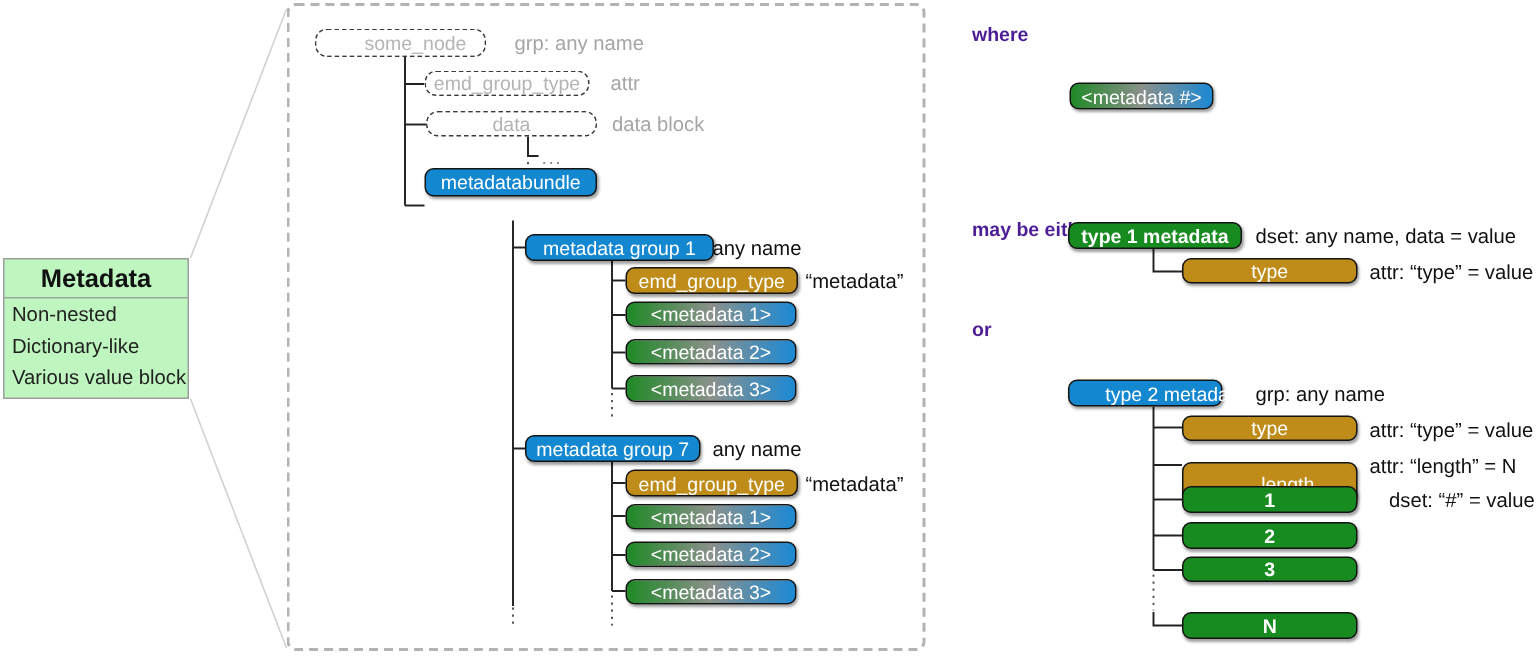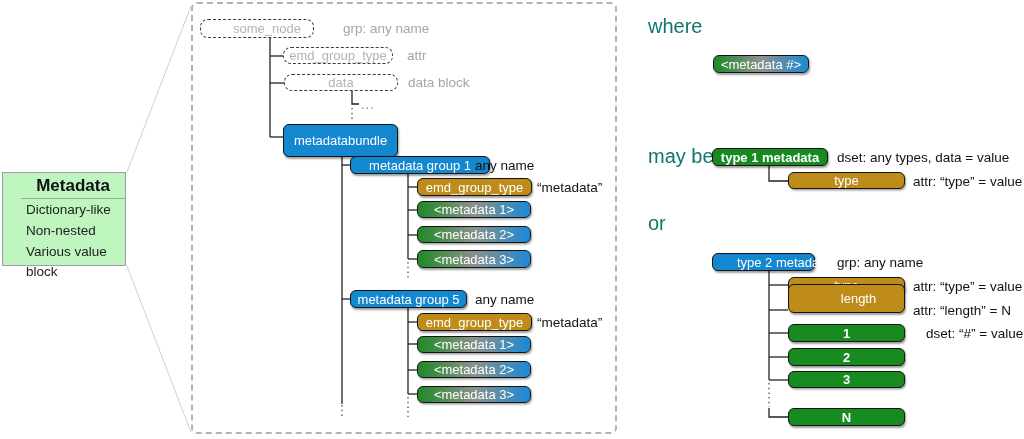--- a/index.html
+++ b/index.html
@@ -8,26 +8,26 @@
   .box{position:absolute;z-index:2;box-sizing:border-box;border:1.5px solid #141414;border-radius:6px;
        color:#fff;font-size:13px;line-height:1;display:flex;align-items:center;justify-content:center;
        box-shadow:1px 1.5px 2px rgba(0,0,0,.38);white-space:nowrap;}
   .blue{background:var(--blue);}
   .gold{background:var(--gold);}
   .green{background:var(--green);font-weight:bold;}
   .grad{background:linear-gradient(90deg,var(--gradL) 2%,var(--gradM) 50%,var(--gradR) 98%);}
   .ghost{background:#fff;border:1.6px dashed #3a3a3a;border-radius:8px;color:#b4b4b4;box-shadow:none;}
   .note{position:absolute;z-index:2;font-size:13.5px;color:#111;white-space:nowrap;}
   .gnote{color:#a5a5a5;}
-  .lead{position:absolute;z-index:2;font-size:20px;color:#0f766e;white-space:nowrap;}
+  .lead{position:absolute;z-index:2;font-size:13px;color:#4c1d95;white-space:nowrap;font-weight:bold;}
   .dots{position:absolute;z-index:2;font-size:13px;color:#8a8a8a;letter-spacing:1px;}
   #frame{position:absolute;left:191px;top:2px;width:426px;height:432px;box-sizing:border-box;
          border:2px dashed #b3b3b3;border-radius:6px;z-index:0;background:#fff;}
   #panel{position:absolute;left:2px;top:172px;width:124px;height:94px;box-sizing:border-box;z-index:2;
-         background:var(--panel);border:1px solid #9e9e9e;padding-left:18px;}
+         background:var(--panel);border:1px solid #9e9e9e;}
   #panel .ttl{font-size:17px;font-weight:bold;color:#111;text-align:center;padding:3px 0 2px;border-bottom:1px solid #9aa89a;}
   #panel .ft{font-size:13.5px;color:#222;padding:1px 0 0 5px;line-height:20px;}
 </style>
 </head>
 <body>
 
 <div id="stage">
 
   <div id="frame"></div>
 
@@ -71,75 +71,75 @@
       <path d="M352,108 V120"></path>
         <path d="M342,405 V418"></path>
         <path d="M408,262 V280"></path>
         <path d="M408,397 V417"></path>
         <path d="M769,383 V407"></path>
     </g>
   </svg>
 
   <div id="panel">
     <div class="ttl">Metadata</div>
+    <div class="ft">Non-nested</div>
     <div class="ft">Dictionary-like</div>
-    <div class="ft">Non-nested</div>
     <div class="ft">Various value block</div>
   </div>
 
-  <div class="box ghost" style="left:200px;top:19px;width:114px;height:19px;padding-left:20px;">some_node</div>
+  <div class="box ghost" style="left:210px;top:19px;width:114px;height:19px;padding-left:20px;">some_node</div>
   <span class="note gnote" style="left:343px;top:21px;">grp: any name</span>
 
   <div class="box ghost" style="left:283px;top:47px;width:110px;height:17px;">emd_group_type</div>
   <span class="note gnote" style="left:407px;top:48px;">attr</span>
 
   <div class="box ghost" style="left:284px;top:74px;width:114px;height:17px;">data</div>
   <span class="note gnote" style="left:408px;top:75px;">data block</span>
   <span class="dots" style="left:361px;top:97px;">...</span>
 
-  <div class="box blue" style="left:283px;top:112px;width:115px;height:33px;margin-top:12px;">metadatabundle</div>
+  <div class="box blue" style="left:283px;top:112px;width:115px;height:19px;">metadatabundle</div>
 
-  <div class="box blue" style="left:350px;top:156px;width:140px;height:18px;">metadata group 1</div>
+  <div class="box blue" style="left:350px;top:156px;width:126px;height:18px;">metadata group 1</div>
   <span class="note" style="left:475px;top:158px;">any name</span>
 
   <div class="box gold" style="left:417px;top:178px;width:115px;height:18px;">emd_group_type</div>
   <span class="note" style="left:537px;top:180px;">“metadata”</span>
 
   <div class="box grad" style="left:417px;top:201px;width:114px;height:17px;">&lt;metadata 1&gt;</div>
   <div class="box grad" style="left:417px;top:226px;width:114px;height:17px;">&lt;metadata 2&gt;</div>
   <div class="box grad" style="left:417px;top:250px;width:114px;height:18px;">&lt;metadata 3&gt;</div>
 
-  <div class="box blue" style="left:350px;top:290px;width:117px;height:18px;">metadata group 5</div>
+  <div class="box blue" style="left:350px;top:290px;width:117px;height:18px;">metadata group 7</div>
   <span class="note" style="left:475px;top:292px;">any name</span>
 
   <div class="box gold" style="left:417px;top:313px;width:115px;height:18px;">emd_group_type</div>
   <span class="note" style="left:537px;top:315px;">“metadata”</span>
 
   <div class="box grad" style="left:417px;top:336px;width:114px;height:17px;">&lt;metadata 1&gt;</div>
   <div class="box grad" style="left:417px;top:361px;width:114px;height:17px;">&lt;metadata 2&gt;</div>
   <div class="box grad" style="left:417px;top:386px;width:114px;height:17px;">&lt;metadata 3&gt;</div>
 
   <span class="lead" style="left:648px;top:15px;">where</span>
   <div class="box grad" style="left:713px;top:55px;width:96px;height:18px;">&lt;metadata #&gt;</div>
   <span class="lead" style="left:648px;top:105px;margin-top:40px;">may be either</span>
 
   <div class="box green" style="left:712px;top:148px;width:116px;height:18px;">type 1 metadata</div>
-  <span class="note" style="left:837px;top:150px;">dset: any types, data = value</span>
+  <span class="note" style="left:837px;top:150px;">dset: any name, data = value</span>
   <div class="box gold" style="left:788px;top:172px;width:117px;height:17px;">type</div>
   <span class="note" style="left:913px;top:174px;">attr: “type” = value</span>
 
   <span class="lead" style="left:648px;top:212px;">or</span>
 
   <div class="box blue" style="left:712px;top:253px;width:103px;height:18px;padding-left:40px;">type 2 metadata</div>
   <span class="note" style="left:837px;top:255px;">grp: any name</span>
 
   <div class="box gold" style="left:788px;top:277px;width:117px;height:17px;">type</div>
   <span class="note" style="left:913px;top:279px;">attr: “type” = value</span>
 
-  <div class="box gold" style="left:788px;top:284px;width:117px;height:29px;padding-left:24px;">length</div>
+  <div class="box gold" style="left:788px;top:308px;width:117px;height:29px;padding-left:24px;">length</div>
   <span class="note" style="left:913px;top:303px;text-align:right;">attr: “length” = N</span>
 
   <div class="box green" style="left:788px;top:324px;width:117px;height:18px;">1</div>
   <span class="note" style="left:913px;top:326px;margin-left:13px;">dset: “#” = value</span>
 
   <div class="box green" style="left:788px;top:348px;width:117px;height:18px;">2</div>
   <div class="box green" style="left:788px;top:371px;width:117px;height:17px;">3</div>
   <div class="box green" style="left:788px;top:408px;width:117px;height:18px;">N</div>
 
 </div>

